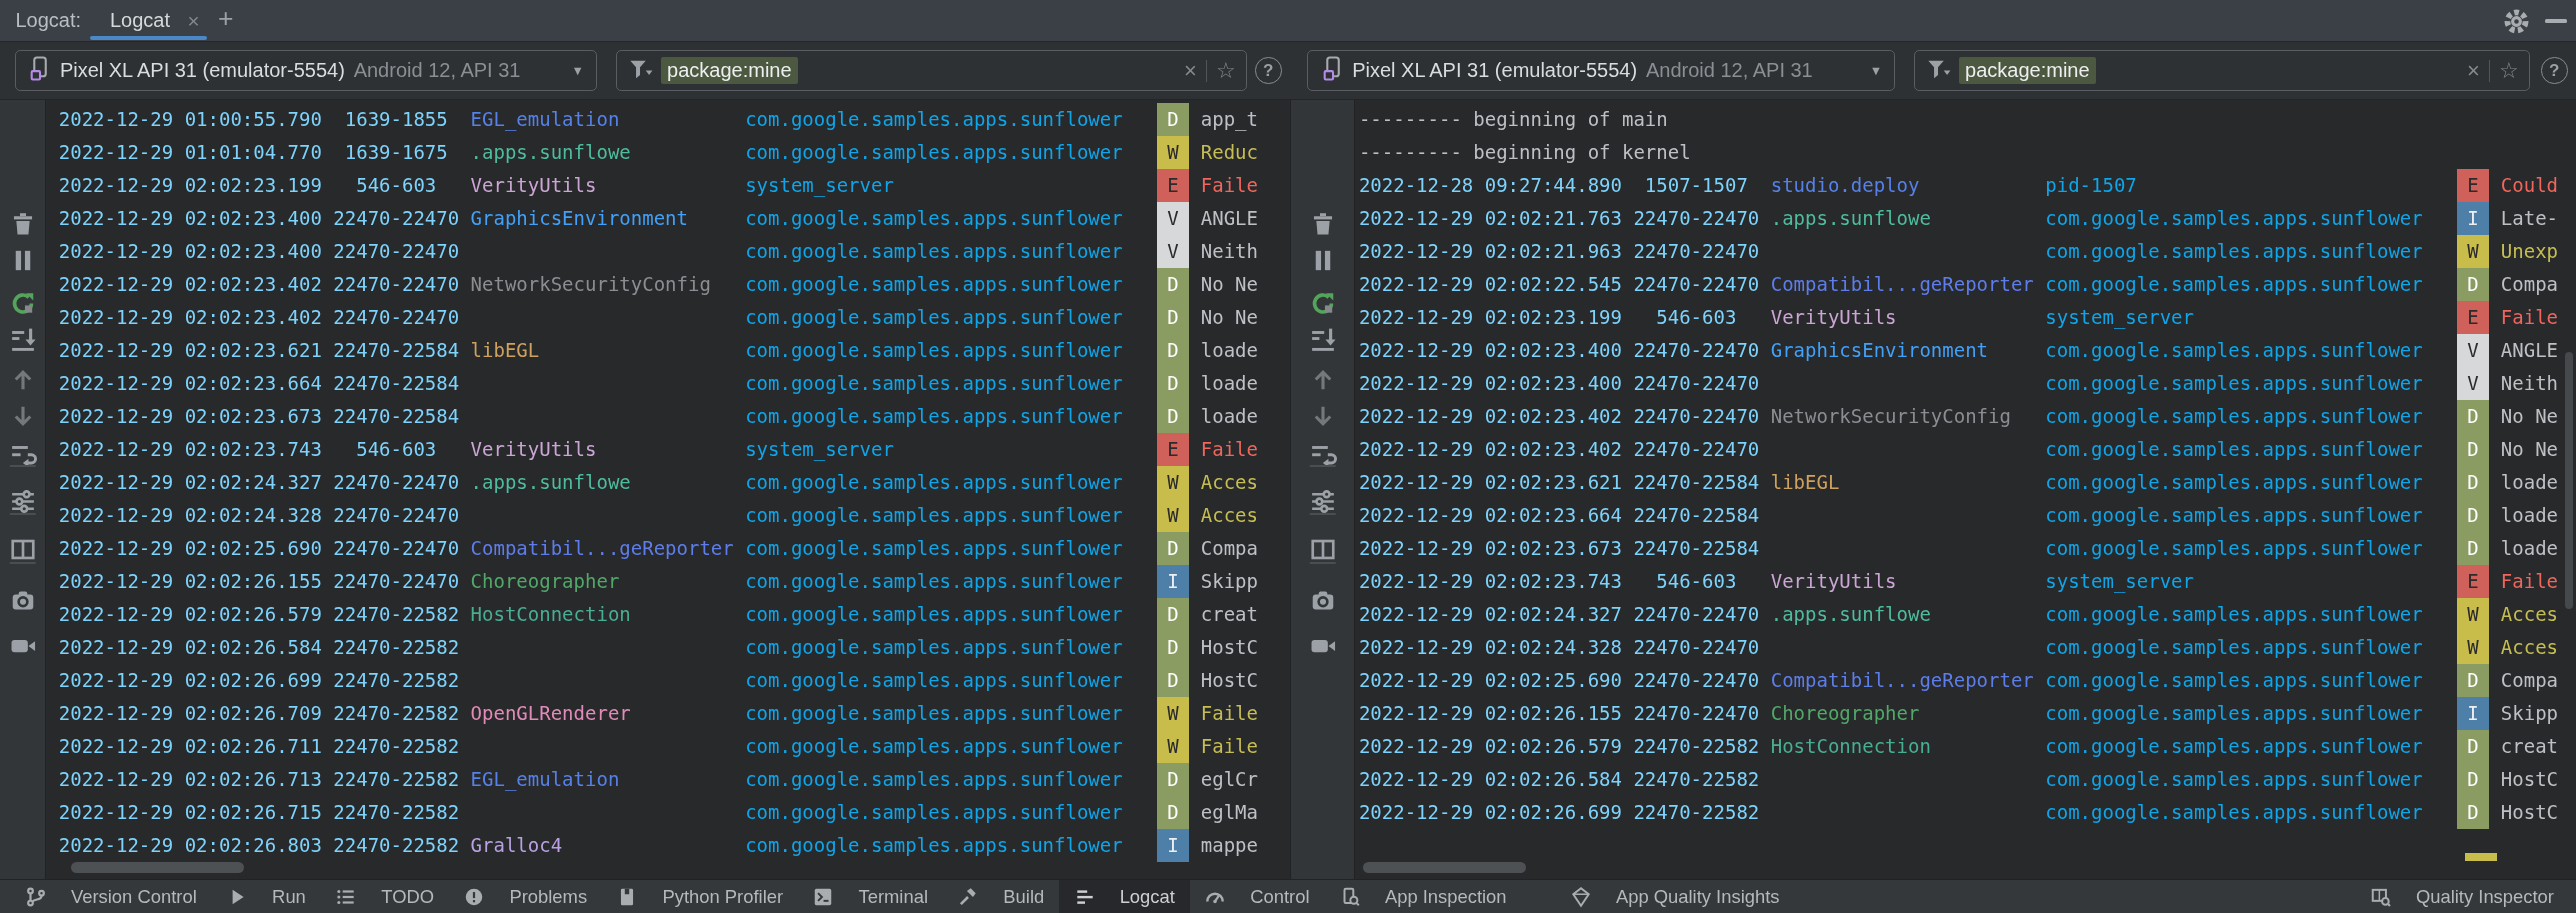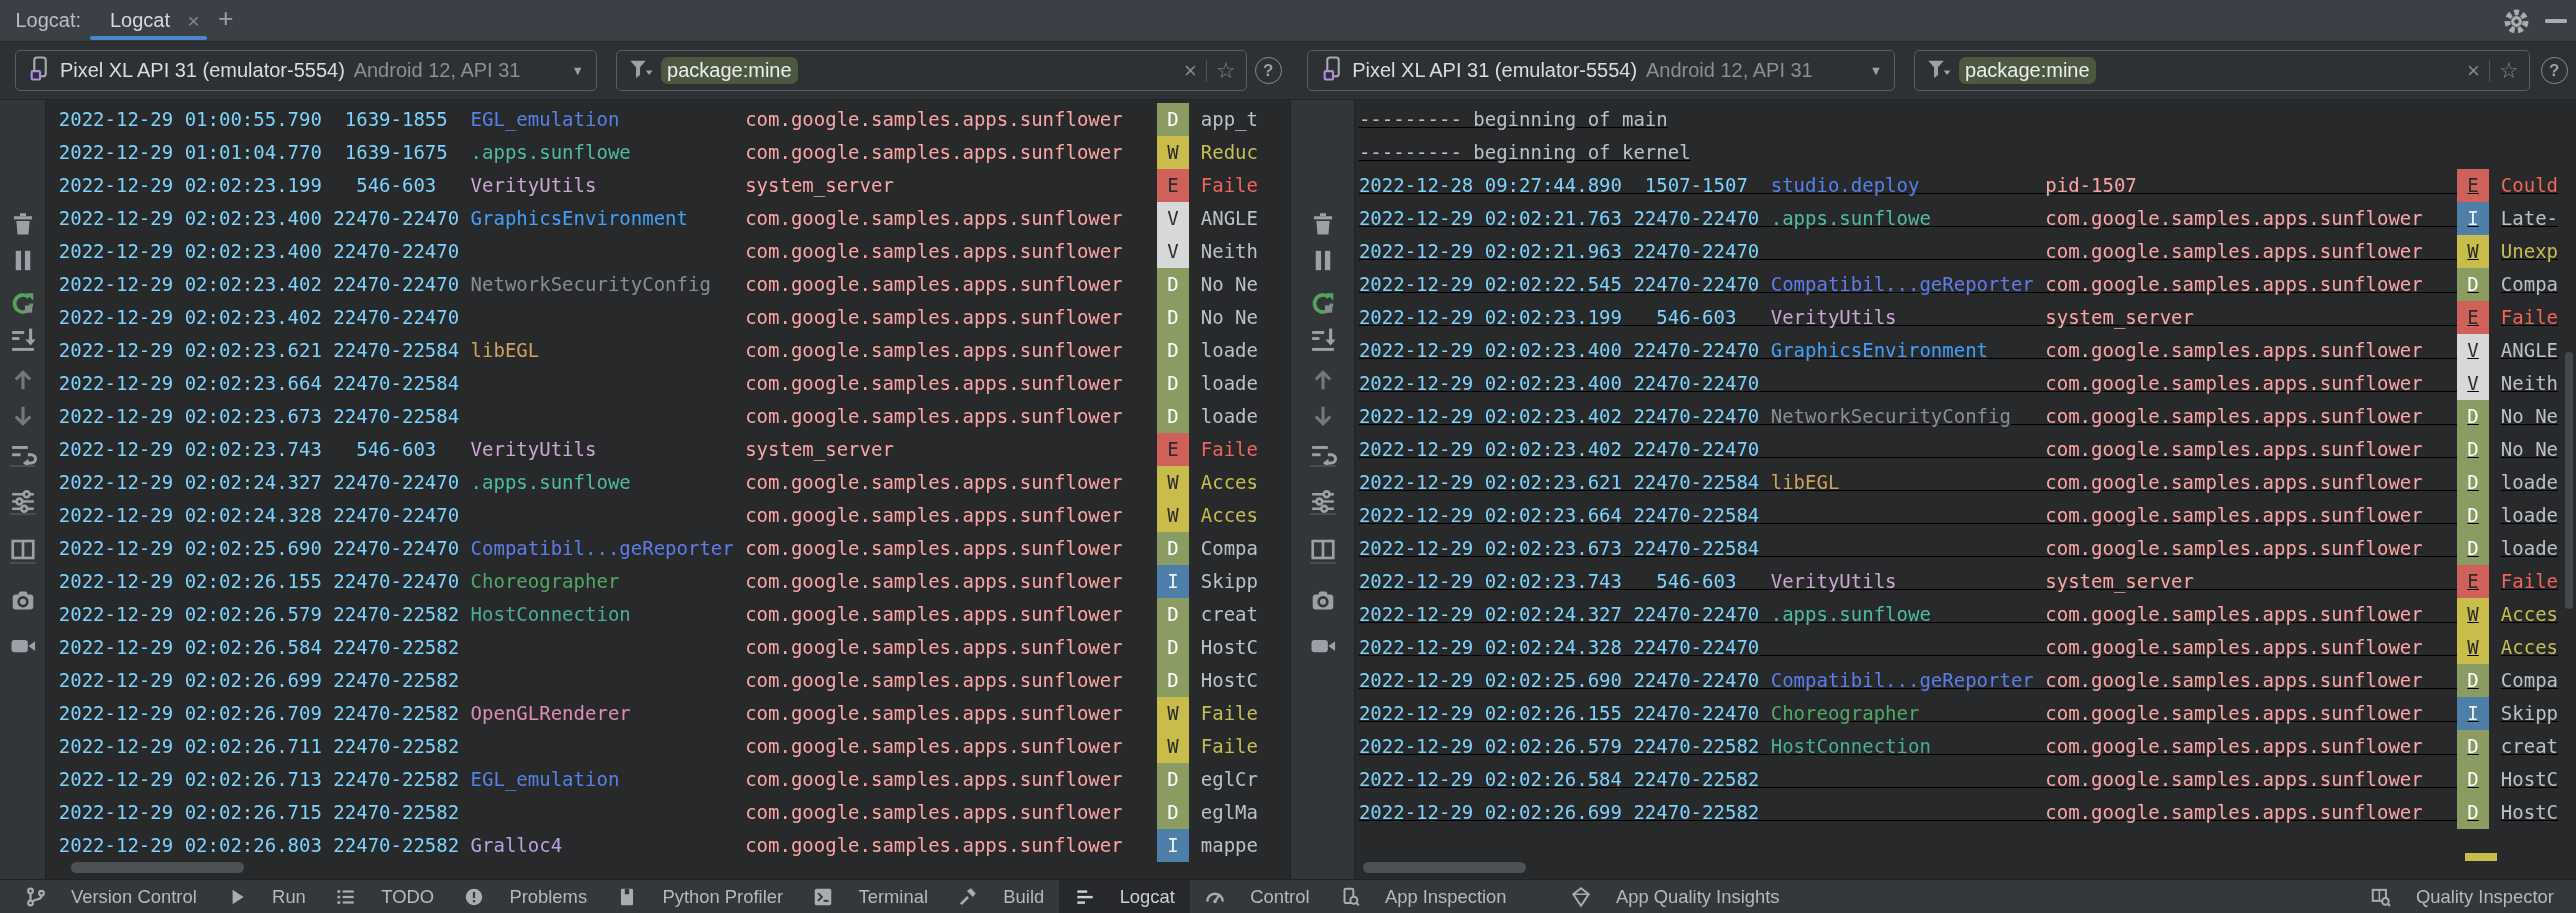--- a/index.html
+++ b/index.html
@@ -20,44 +20,44 @@
 
   
   .toolbar { position:relative; height:58px; background:#2E3134; border-bottom:1.5px solid #232528; flex:none; }
   .combo, .filterbox { position:absolute; top:8px; height:41px; border:1.5px solid #5A5E62; border-radius:5.1px;
                        display:flex; align-items:center; background:#2E3134; }
   .combo { padding:0 11.8px; }
   .combo-name { font-size:20px; color:#DADDE0; margin-left:7.4px; white-space:pre; }
   .combo-detail { font-size:20px; color:#8A8F94; margin-left:8.8px; white-space:pre; }
   .combo-arrow { font-size:12.5px; color:#9DA1A5; margin-left:auto; padding-left:13.2px; }
   .filterbox { padding:0 10.3px; }
-  .filter-value { font-size:20px; color:#ECEEF0; background:#4C583F; padding:2.2px 5.9px; border-radius:7px; margin-left:7.4px; }
+  .filter-value { font-size:20px; color:#ECEEF0; background:#4C583F; padding:2.2px 5.9px; border-radius:2px; margin-left:7.4px; }
   .filter-clear { margin-left:auto; font-size:22px; color:#85898D; }
   .filter-sep { width:1.5px; height:22px; background:#515558; margin:0 8.8px; }
   .filter-star { font-size:22px; color:#85898D; }
   .help-btn { position:absolute; top:15.4px; width:26.5px; height:26.5px; border:1.5px solid #888D91; border-radius:50%;
               color:#9B9FA3; font-size:17px; font-weight:bold; display:flex; align-items:center; justify-content:center; }
 
   
   .content { position:relative; flex:1; background:#28292B; }
   .vstrip { position:absolute; top:0; bottom:0; background:#333638; }
   .vstrip.left { left:0; width:46px; border-right:1.5px solid #202224; }
   .vstrip.mid { left:1290px; width:65px; border-left:1.5px solid #202224; border-right:1.5px solid #202224; }
   .strip-btn { position:absolute; width:29px; height:29px; left:50%; transform:translateX(-50%); }
   .strip-sep { position:absolute; width:26.5px; height:1.5px; left:50%; transform:translateX(-50%); background:#4A4E50; }
   .pane { position:absolute; top:0; bottom:0; overflow:hidden; }
   .pane.leftpane { left:47px; width:1243px; }
   .pane.rightpane { left:1356px; width:1220px; }
   .rows { position:absolute; top:2.9px; left:0; right:0; }
   .log-row { display:flex; align-items:center; height:33px; font-family:"DejaVu Sans Mono", monospace;
              font-size:19px; white-space:pre; }
   .leftpane .log-row { padding-left:11.8px; }
-  .rightpane .log-row { padding-left:2.9px;text-decoration:underline; }
+  .rightpane .log-row { padding-left:2.9px; }
   .lr-ts { color:#7dd3fc; }
-  .lr-pkg { color:#fca5a5; }
+  .lr-pkg { color:#0ea5e9; }
   .lr-badge { width:32px; align-self:stretch; display:flex; align-items:center; justify-content:center; flex:none; }
   .lr-msg { margin-left:11.8px; }
   .banner-text { color:#BDC1C5; }
   .hthumb { position:absolute; height:11px; background:#4D5154; border-radius:5.9px; }
   .vthumb { position:absolute; width:8px; background:#46494C; border-radius:4.4px; }
   .partial-badge { position:absolute; width:32px; height:8px; }
 
   
   .statusbar { height:34px; flex:none; background:#35383A; border-top:1.5px solid #202224;
                display:flex; align-items:stretch; padding-left:10.3px; position:relative; }

